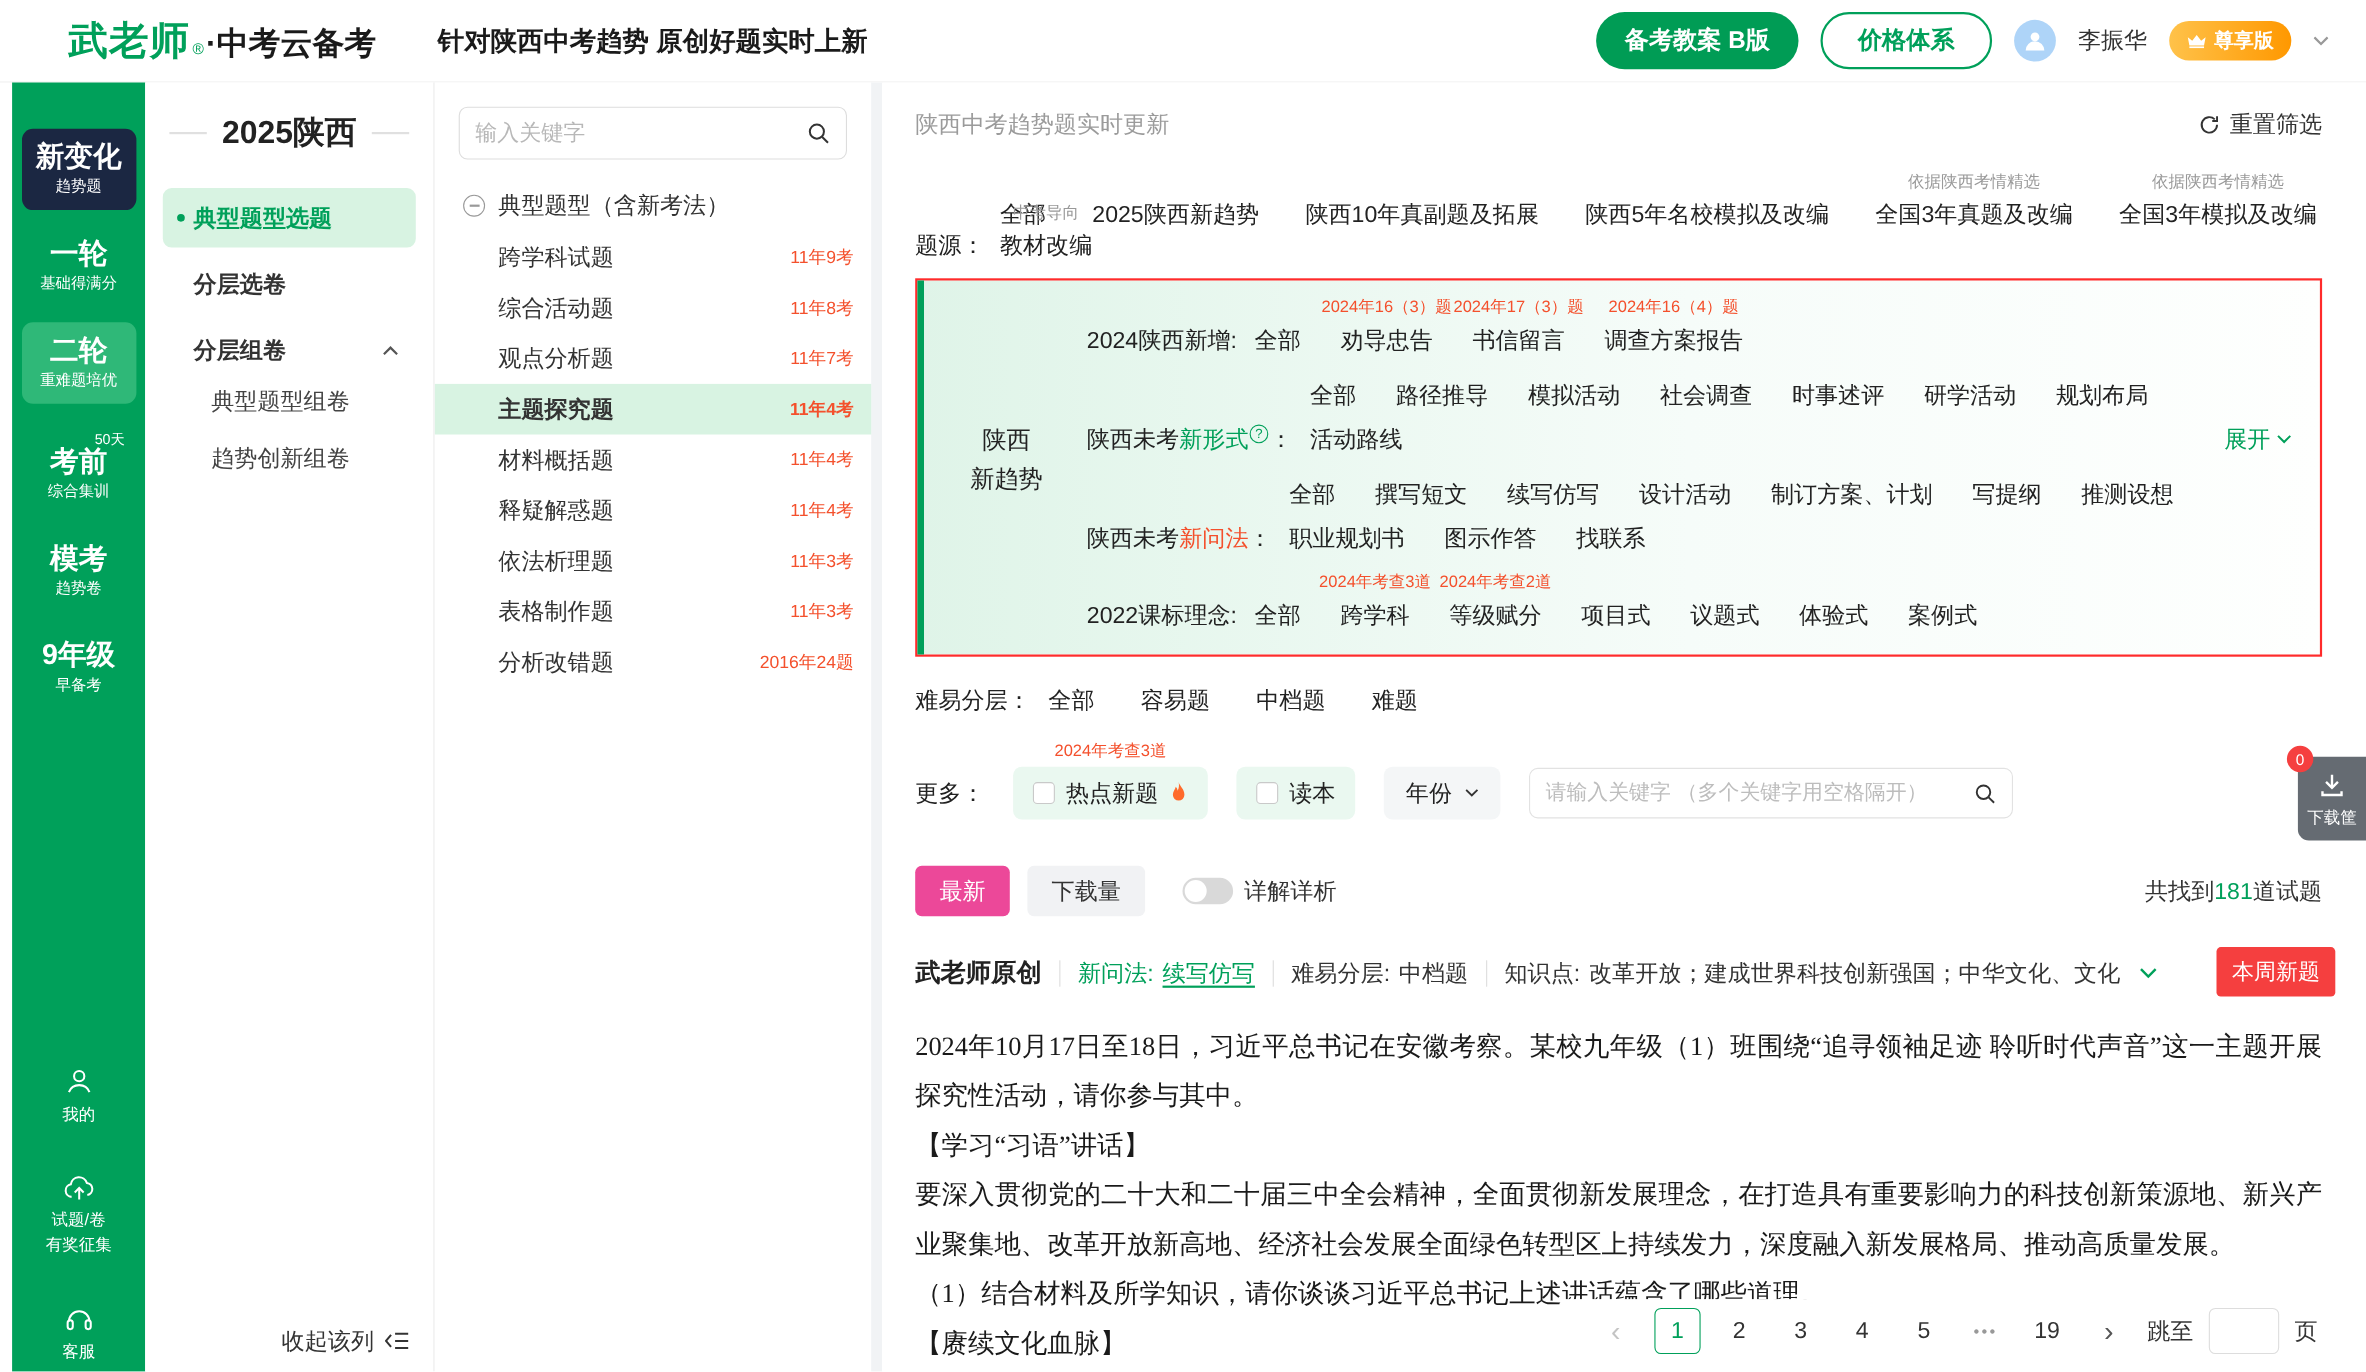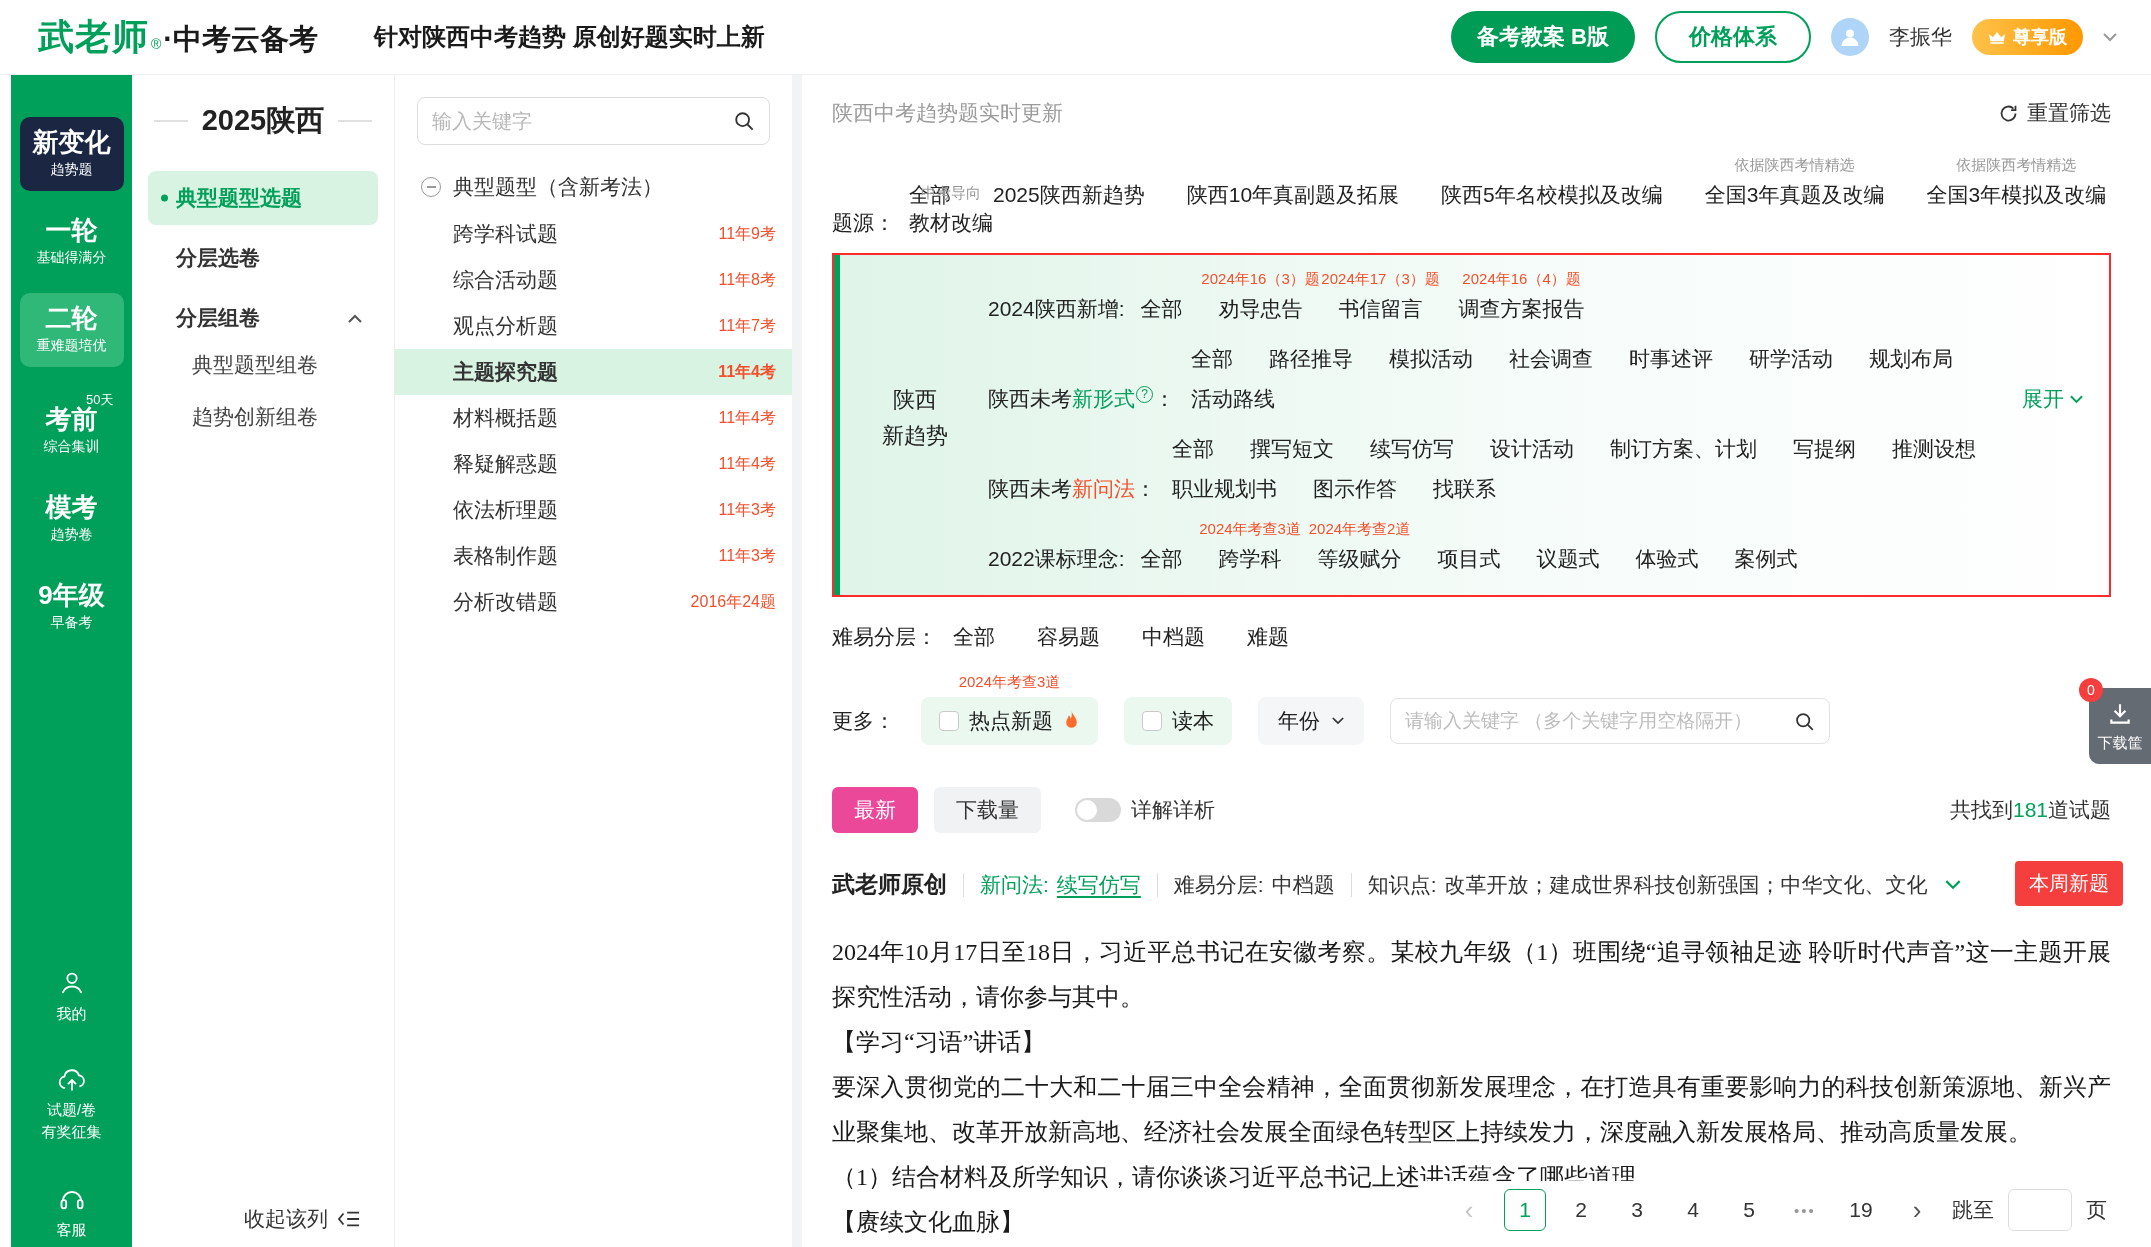--- a/index.html
+++ b/index.html
@@ -3,21 +3,21 @@
 <meta charset="utf-8">
 <style>
   *{margin:0;padding:0;box-sizing:border-box;}
   html,body{background:#fff;}
   body{font-family:"Liberation Sans",sans-serif;color:#333;}
   .app{position:relative;width:2151px;height:1247px;overflow:hidden;background:#fff;}
 
   
   .topbar{height:75px;display:flex;align-items:center;padding:0 34px 0 38px;border-bottom:1px solid #f0f0f0;background:#fff;}
   .logo{display:flex;align-items:baseline;white-space:nowrap;}
-  .logo-main{font-size:36px;font-weight:800;color:#00A05A;letter-spacing:1px;}
+  .logo-main{font-size:36px;font-weight:800;color:#00A05A;letter-spacing:1px;margin-left:24px;}
   .logo-reg{font-size:14px;color:#00A05A;margin:0 2px;}
   .logo-sub{font-size:29px;font-weight:800;color:#1a1a1a;}
   .tagline{font-size:24px;font-weight:700;color:#1a1a1a;margin-left:56px;white-space:nowrap;}
   .topbar-right{margin-left:auto;display:flex;align-items:center;gap:20px;}
   .btn-plan{background:#009C55;color:#fff;font-size:22px;font-weight:700;border:none;border-radius:999px;padding:11px 26px;cursor:pointer;white-space:nowrap;}
   .btn-price{background:#fff;color:#00A05A;font-size:22px;font-weight:700;border:2px solid #00A05A;border-radius:999px;padding:9px 32px;cursor:pointer;white-space:nowrap;}
   .avatar{width:38px;height:38px;border-radius:50%;background:#AED4F8;display:flex;align-items:center;justify-content:center;overflow:hidden;}
   .username{font-size:21px;color:#333;white-space:nowrap;}
   .vip{display:flex;align-items:center;gap:7px;background:linear-gradient(90deg,#FFC24A,#FF9800);color:#fff;font-size:18px;font-weight:700;border-radius:999px;padding:6px 16px;white-space:nowrap;}
   .caret-down{color:#999;display:flex;align-items:center;}
@@ -39,21 +39,21 @@
   
   .col2{width:263px;border-right:1px solid #ECECEC;display:flex;flex-direction:column;padding:26px 0 18px;position:relative;background:#fff;flex-shrink:0;}
   .col2-title{display:flex;align-items:center;justify-content:center;gap:14px;font-size:29px;font-weight:800;color:#222;white-space:nowrap;}
   .col2-title .line{width:34px;height:2px;background:#E0E0E0;}
   .col2-list{margin-top:30px;padding:0 16px;display:flex;flex-direction:column;}
   .c2-item{height:54px;display:flex;align-items:center;font-size:21px;font-weight:700;color:#333;padding-left:28px;position:relative;margin-bottom:6px;cursor:pointer;white-space:nowrap;}
   .c2-item.active{background:#D8F3E2;border-radius:8px;color:#00A05A;}
   .c2-item.active::before{content:"";width:7px;height:7px;border-radius:50%;background:#00A05A;position:absolute;left:13px;top:50%;transform:translateY(-50%);}
   .c2-item .caret{margin-left:auto;margin-right:16px;color:#555;display:flex;}
   .c2-sub{height:50px;display:flex;align-items:flex-start;font-size:21px;color:#444;padding-left:44px;margin-bottom:2px;font-weight:400;cursor:pointer;white-space:nowrap;}
-  .col2-collapse{position:absolute;bottom:14px;right:34px;display:flex;align-items:center;gap:10px;font-size:21px;color:#333;cursor:pointer;white-space:nowrap;}
+  .col2-collapse{position:absolute;bottom:14px;right:22px;display:flex;align-items:center;gap:10px;font-size:21px;color:#333;cursor:pointer;white-space:nowrap;}
 
   
   .col3{width:407px;border-right:10px solid #F1F3F5;display:flex;flex-direction:column;padding:22px 0 0;background:#fff;flex-shrink:0;}
   .c3-search{margin:0 22px;height:48px;border:1px solid #DDD;border-radius:8px;display:flex;align-items:center;padding:0 14px;background:#fff;}
   .c3-search input{flex:1;border:none;outline:none;font-size:20px;color:#333;background:transparent;min-width:0;}
   .c3-search input::placeholder{color:#B8B8B8;}
   .c3-search .sicon{color:#333;display:flex;}
   .c3-tree{margin-top:28px;}
   .c3-root{display:flex;align-items:center;gap:12px;font-size:21px;color:#333;padding:0 0 10px 26px;cursor:pointer;white-space:nowrap;}
   .minus-circle{width:20px;height:20px;border:1.5px solid #999;border-radius:50%;display:flex;align-items:center;justify-content:center;flex-shrink:0;}

